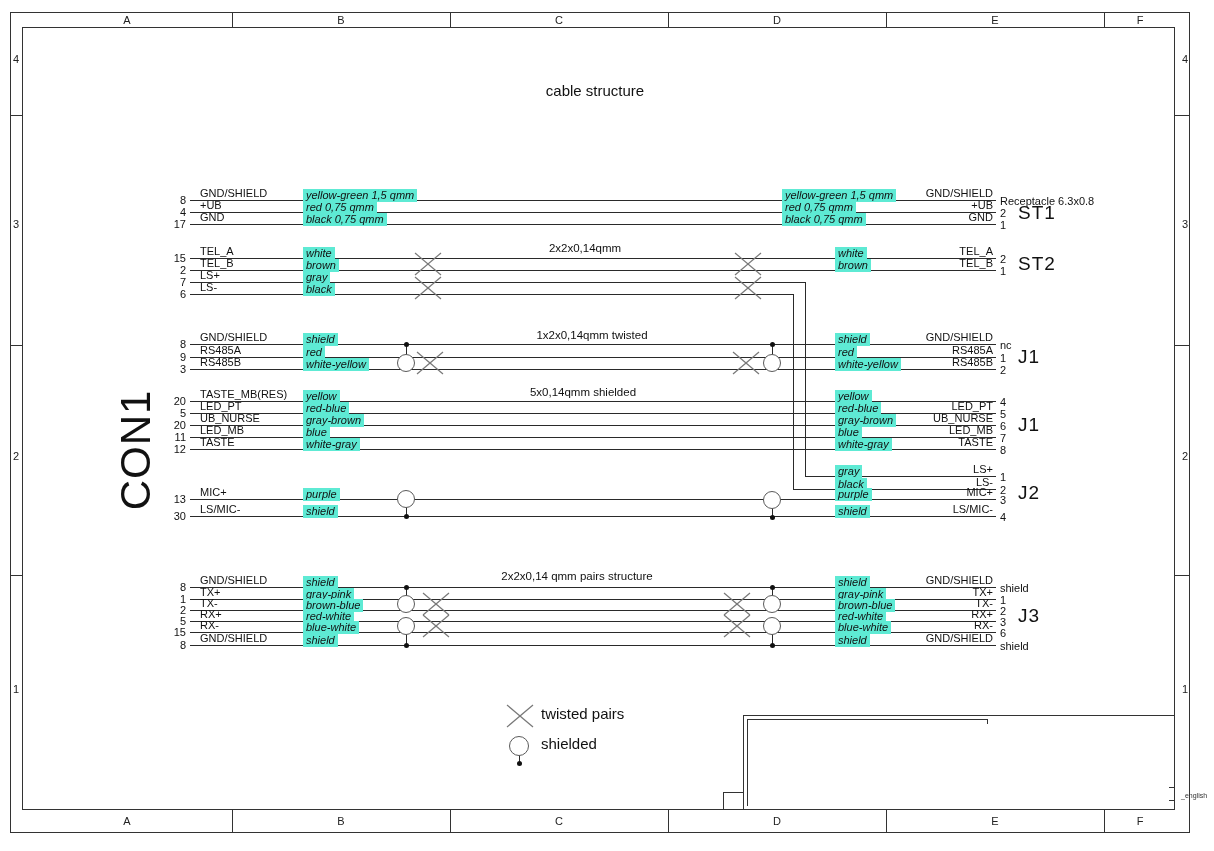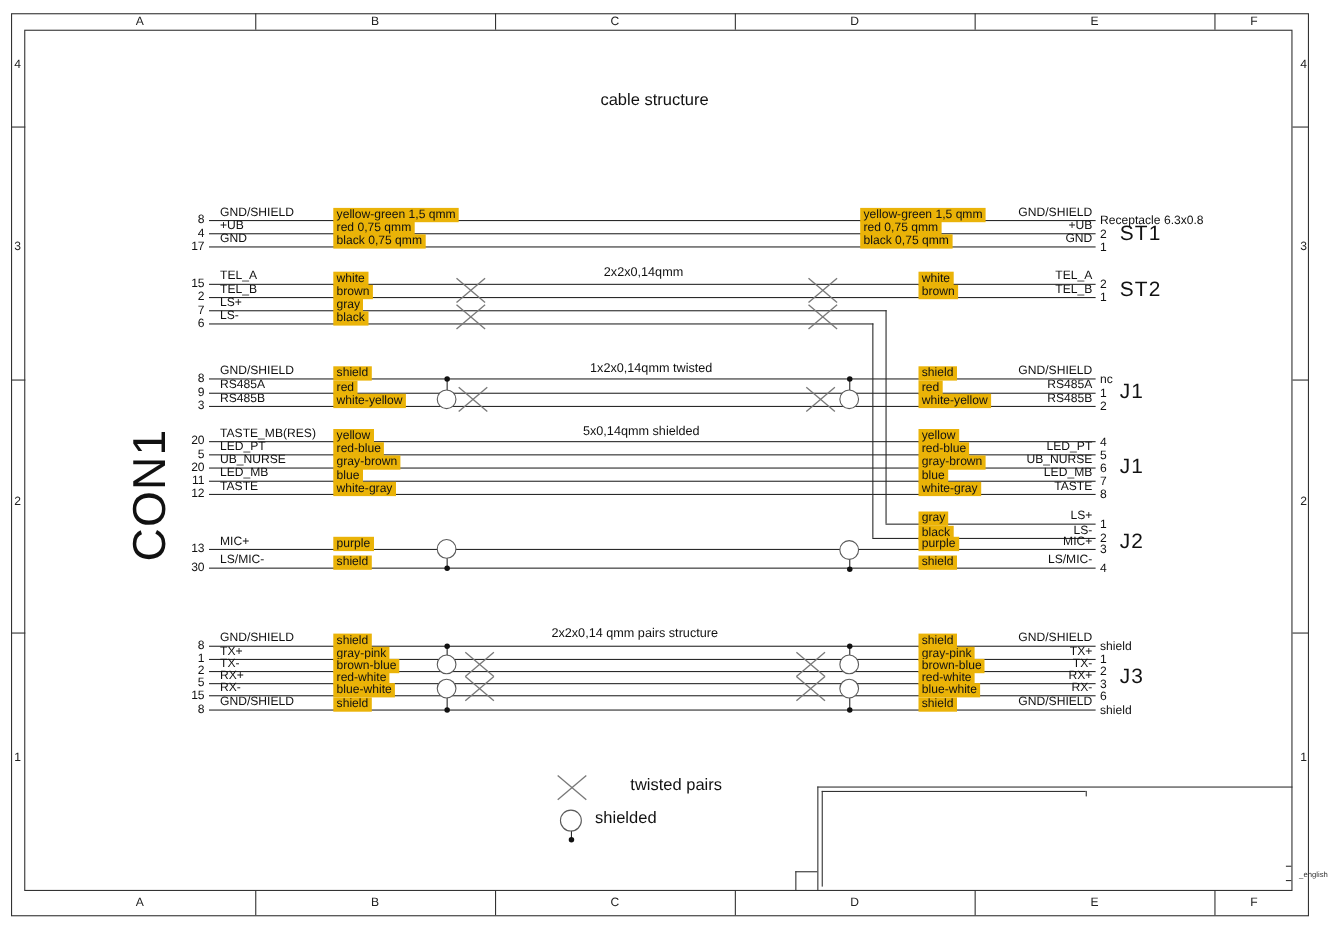--- a/index.html
+++ b/index.html
@@ -3,21 +3,21 @@
 <meta charset="utf-8">
 <style>
   html,body{margin:0;padding:0;background:#fff;}
   #canvas{position:relative;width:1214px;height:851px;background:#ffffff;overflow:hidden;
           font-family:"Liberation Sans",sans-serif;}
   .rect{position:absolute;border:1px solid #333;box-sizing:border-box;background:transparent;}
   .ln{position:absolute;background:#2a2a2a;}
   .fln{position:absolute;background:#333;}
   .t{position:absolute;font-size:11px;color:#111;white-space:nowrap;line-height:13px;}
   .sig{font-size:11px;}
-  .col{background:#eab308;padding:0 3px;}
+  .col{background:#5eead4;padding:0 3px;font-style:italic;}
   .pin{font-size:11px;}
   .rpin{font-size:11px;}
   .conn{font-size:19px;letter-spacing:1px;}
   .clabel{font-size:11.5px;}
   .title{font-size:15px;}
   .letter,.num{font-size:11px;color:#222;}
   .note{font-size:7px;color:#333;line-height:8px;}
   .legtext{font-size:15px;}
   .circ{position:absolute;width:18px;height:18px;border:1.4px solid #5a5a5a;border-radius:50%;
         background:#fff;box-sizing:border-box;}
@@ -346,17 +346,17 @@
       <div class="fln" style="left: 747px; top: 719px; width: 240px; height: 1px;"></div>
       <div class="fln" style="left: 987px; top: 719px; width: 1px; height: 5px;"></div>
       <div class="fln" style="left: 743px; top: 715px; width: 1px; height: 95px;"></div>
       <div class="fln" style="left: 747px; top: 719px; width: 1px; height: 87px;"></div>
       <div class="fln" style="left: 723px; top: 792px; width: 1px; height: 18px;"></div>
       <div class="fln" style="left: 723px; top: 792px; width: 20px; height: 1px;"></div>
       <div class="fln" style="left: 1169px; top: 787px; width: 5px; height: 1px;"></div>
       <div class="fln" style="left: 1169px; top: 800px; width: 5px; height: 1px;"></div>
     </div>
 
-  <div class="t legtext" style="left:541px;top:707px;margin-left:32px;">twisted pairs</div>
+  <div class="t legtext" style="left:541px;top:707px;">twisted pairs</div>
   <div class="t legtext" style="left:541px;top:737px;">shielded</div>
 
   <div class="t note" style="left:1181px;top:792px;">_english</div>
 </div>
 
 </body></html>

